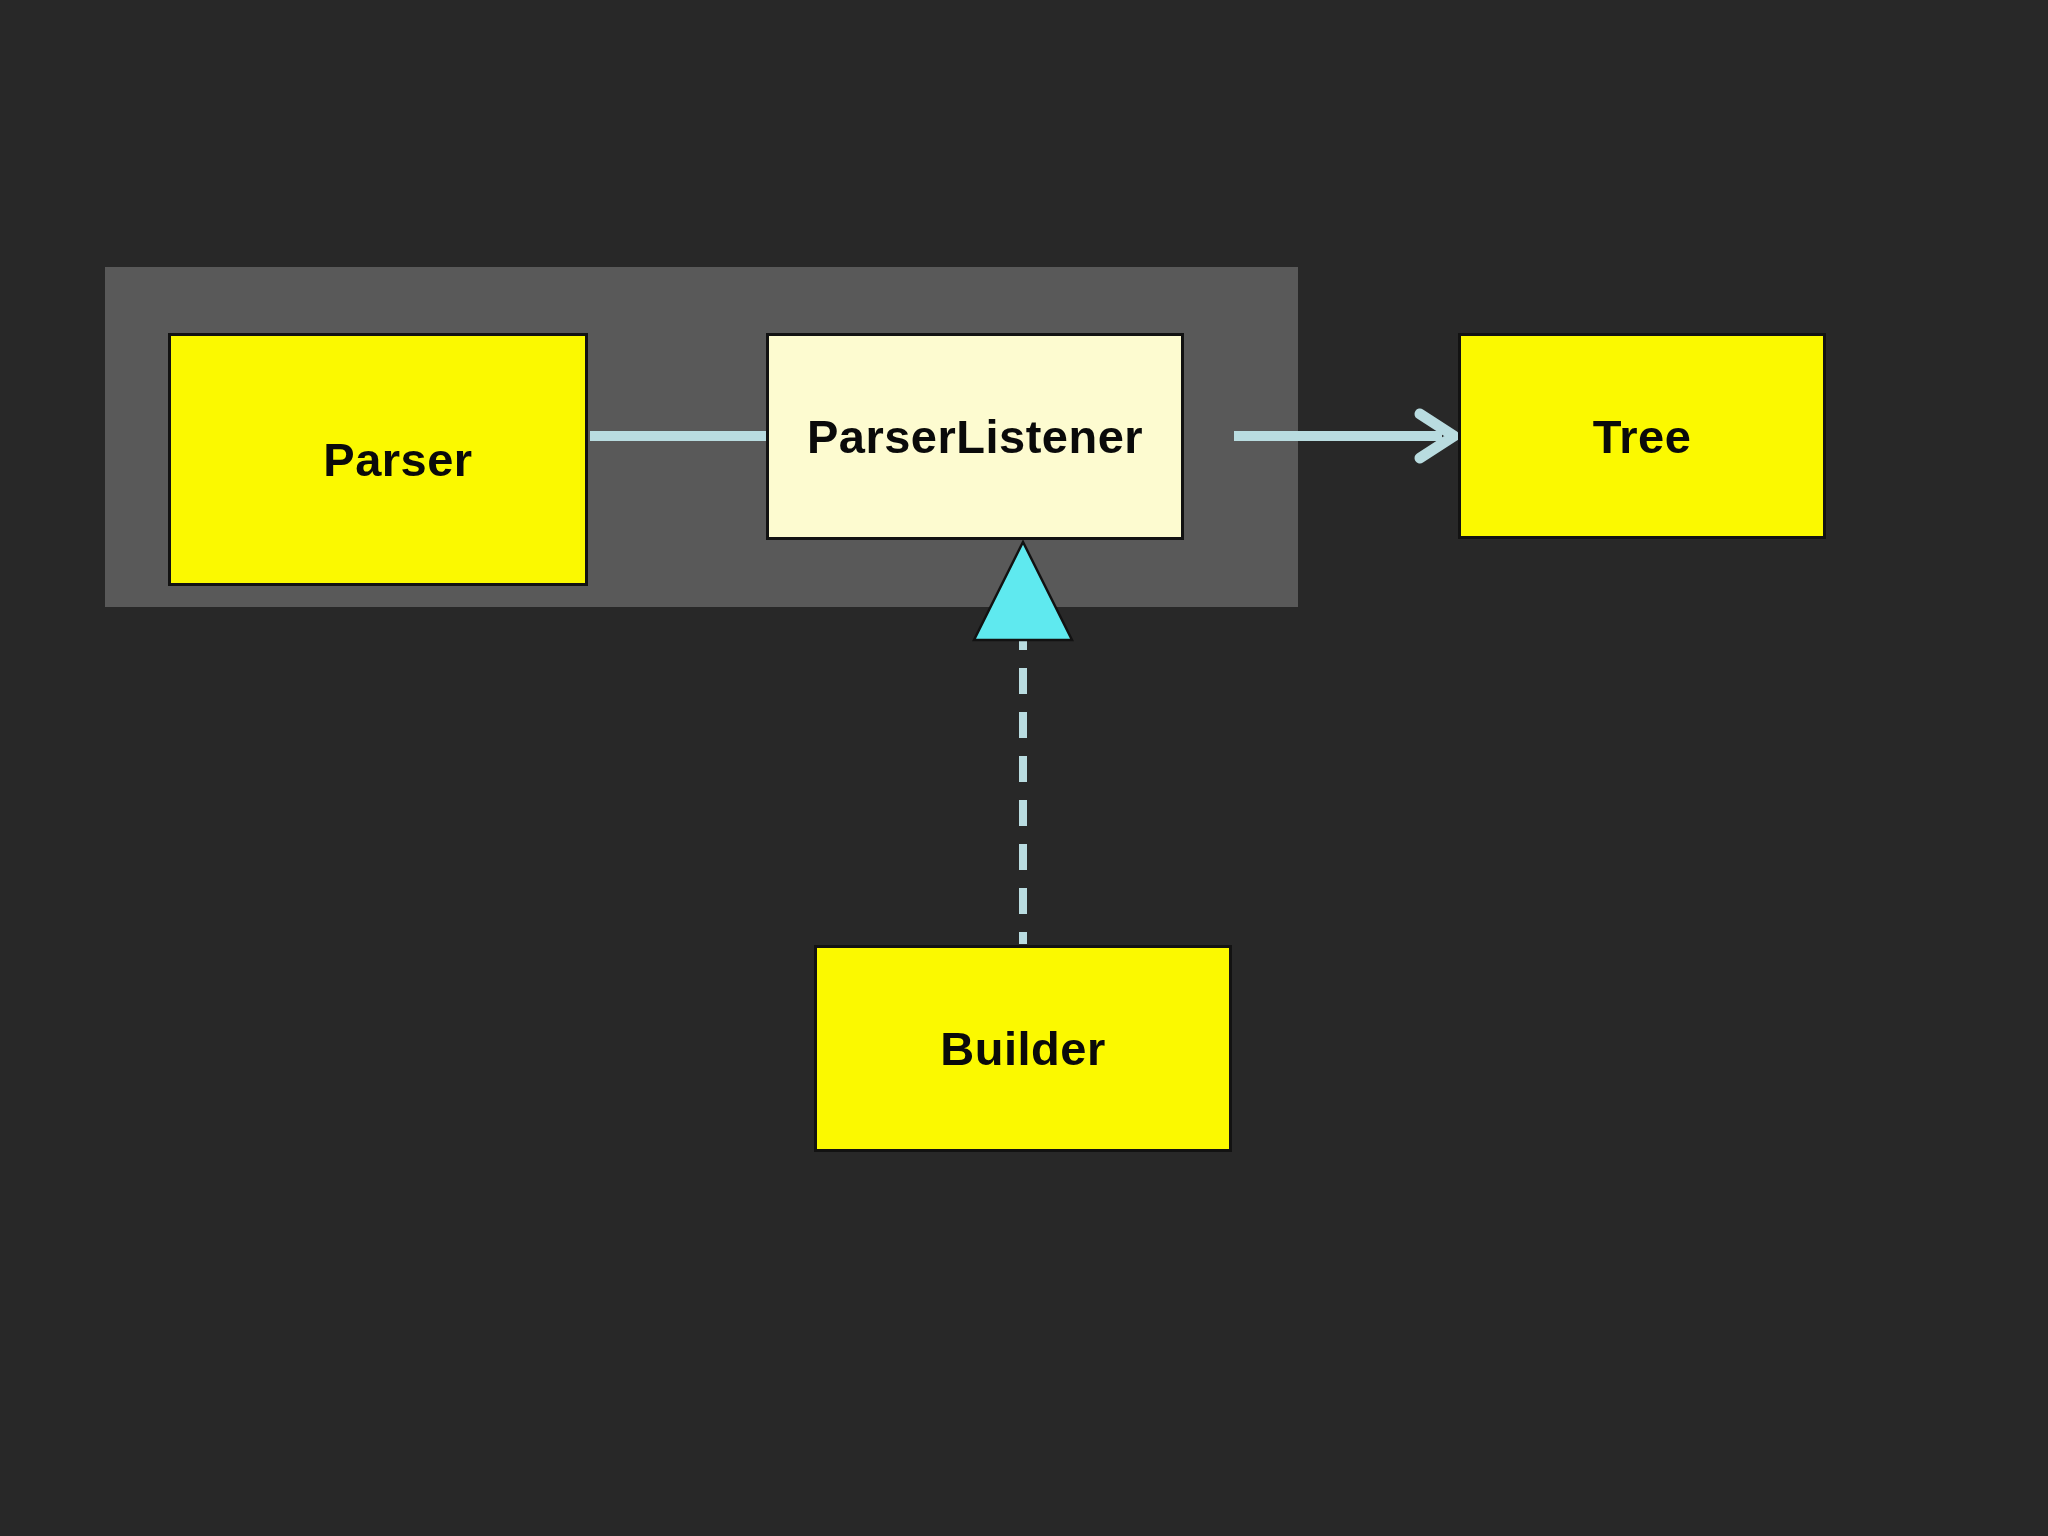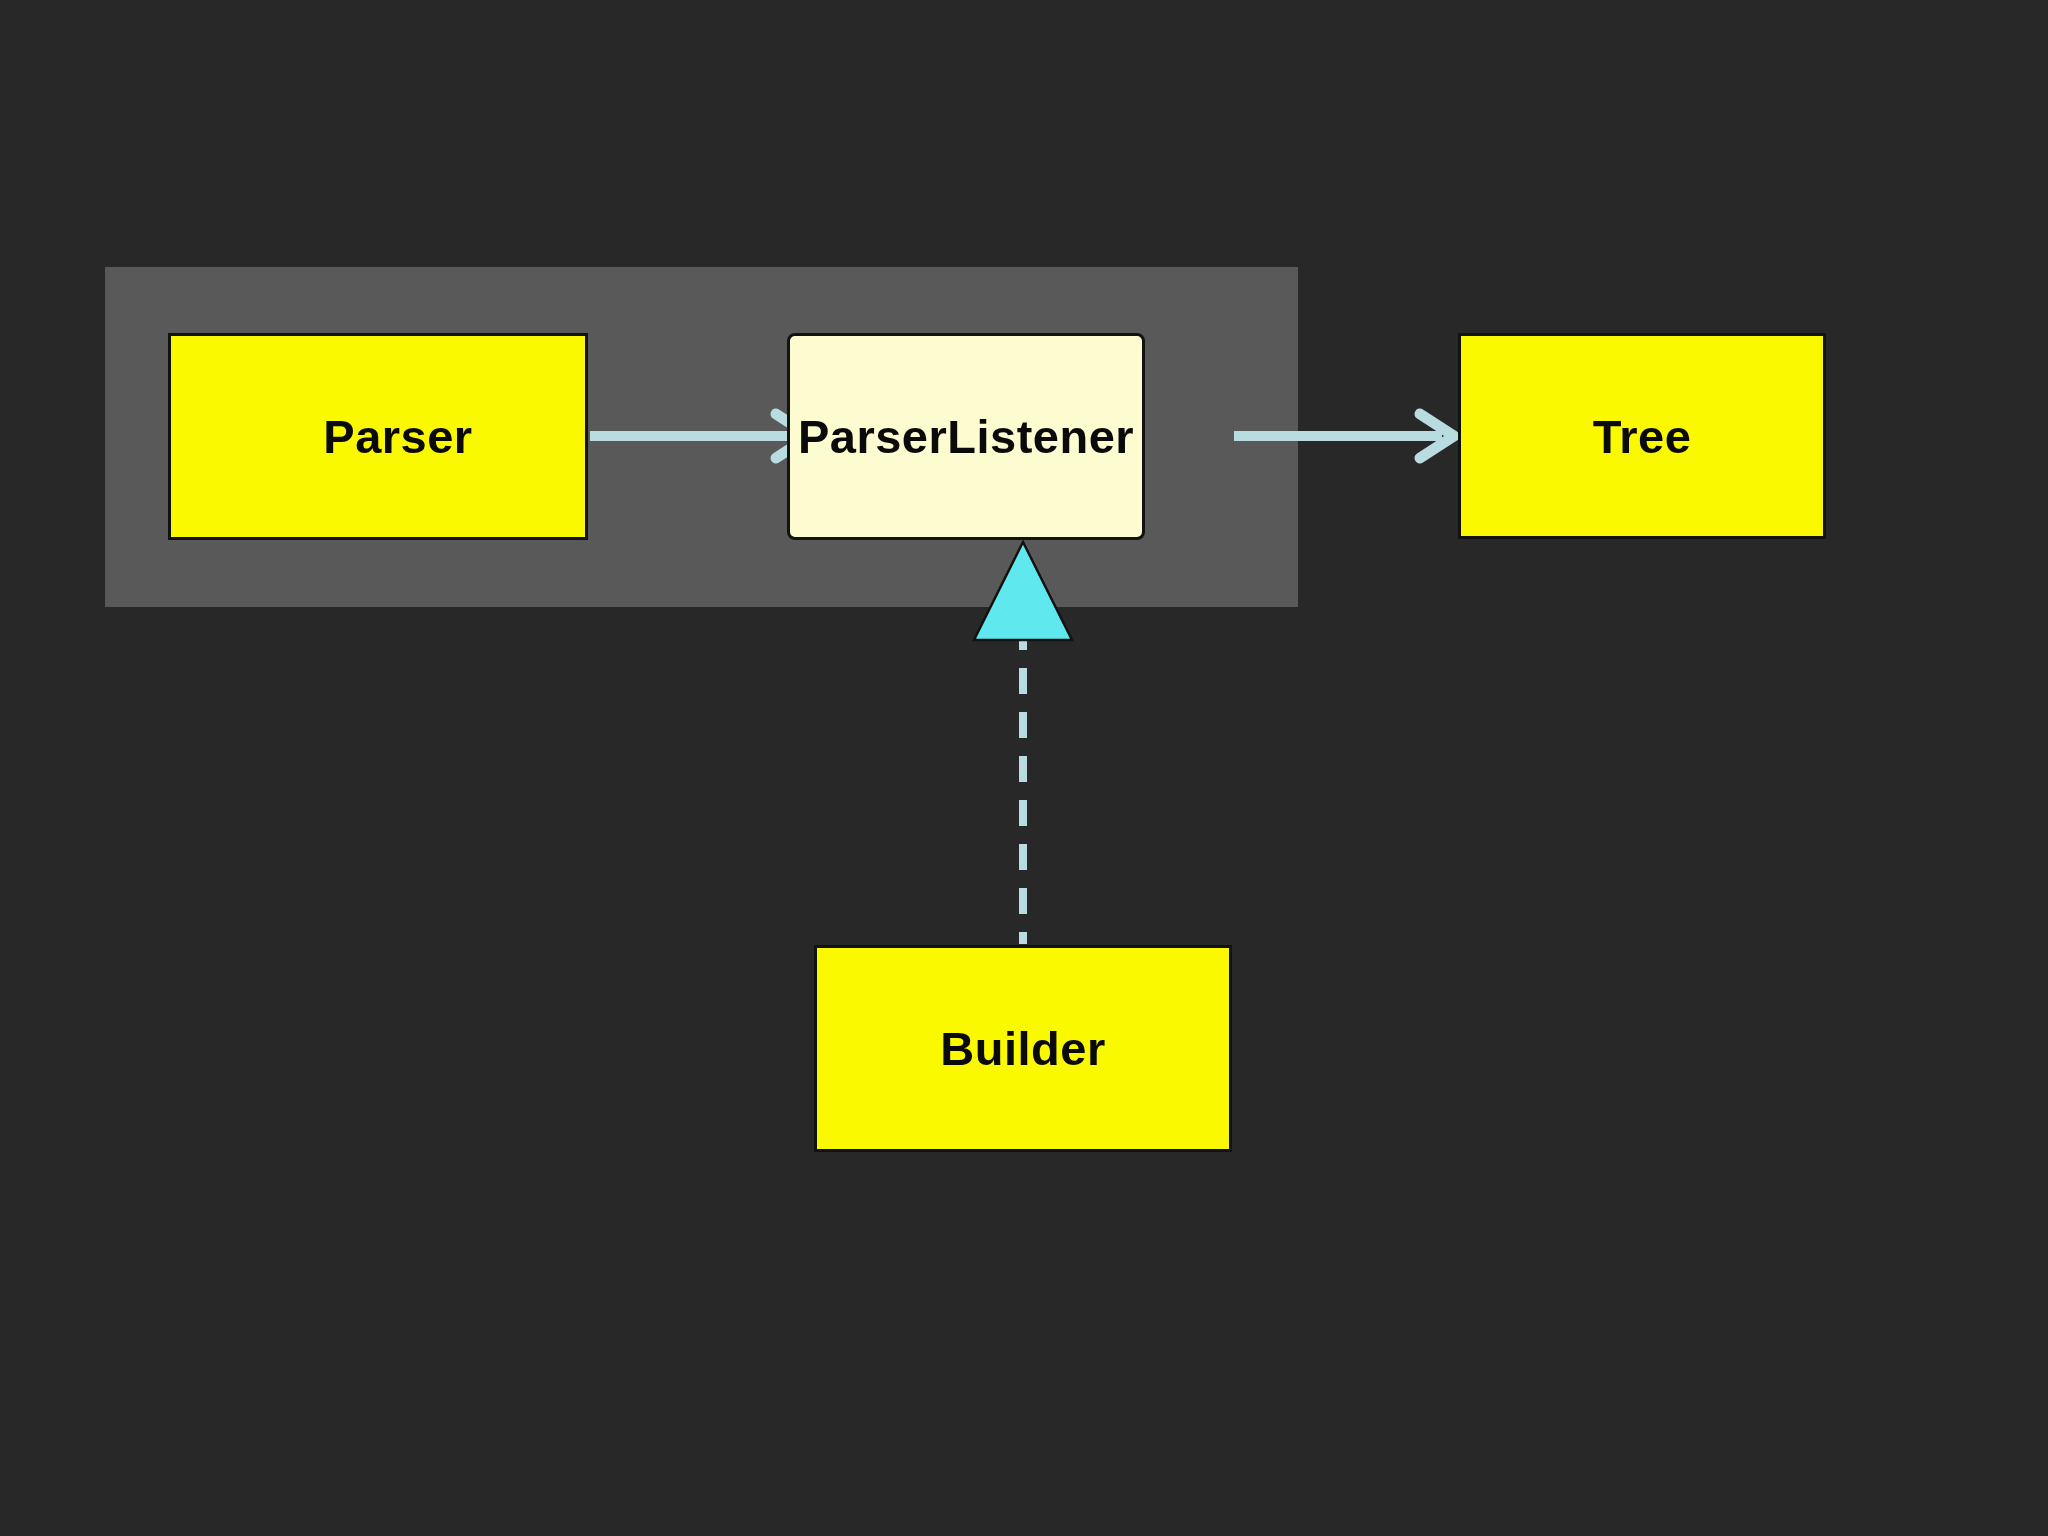--- a/index.html
+++ b/index.html
@@ -43,22 +43,22 @@
     text-align: center;
   }
   .node span {
     font-size: 47px;
     font-weight: 700;
     color: var(--label);
     letter-spacing: 0.5px;
   }
   .node-yellow { background: var(--yellow); }
   .node-cream  { background: var(--cream); }
-  #node-parser   { left: 168px; top: 333px; width: 420px; height: 207px; padding-left: 40px; }
-  #node-listener { left: 787px; top: 333px; width: 358px; height: 207px; border-radius: 8px; }
+  #node-parser   { left: 168px; top: 333px; width: 420px; height: 253px; padding-left: 40px; }
+  #node-listener { left: 766px; top: 333px; width: 418px; height: 207px; }
   #node-tree     { left: 1458px; top: 333px; width: 368px; height: 206px; }
   #node-builder  { left: 814px; top: 945px; width: 418px; height: 207px; }
 
   .arrow-shaft {
     stroke: var(--connector);
     stroke-width: 10;
     fill: none;
   }
   .arrow-head {
     stroke: var(--connector);

